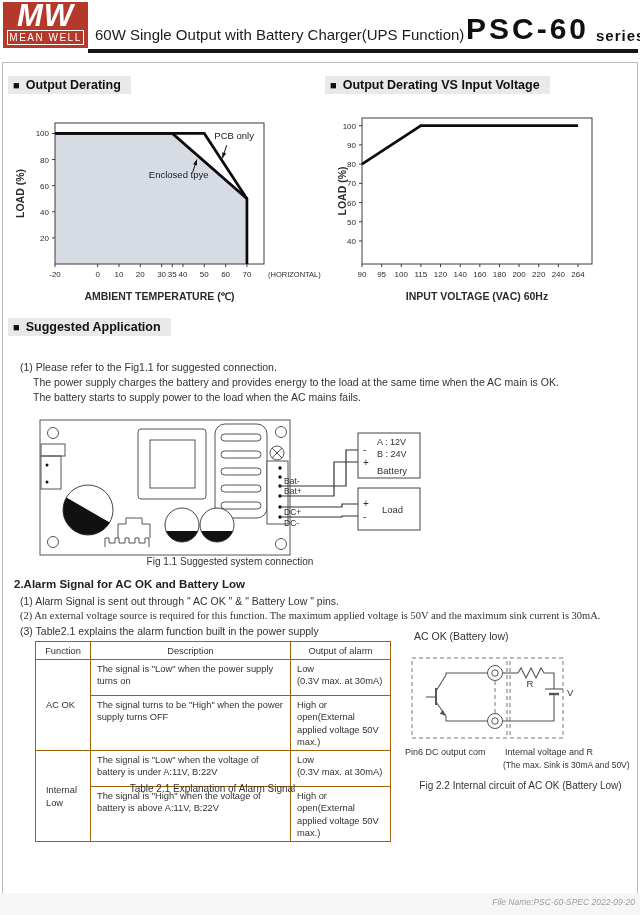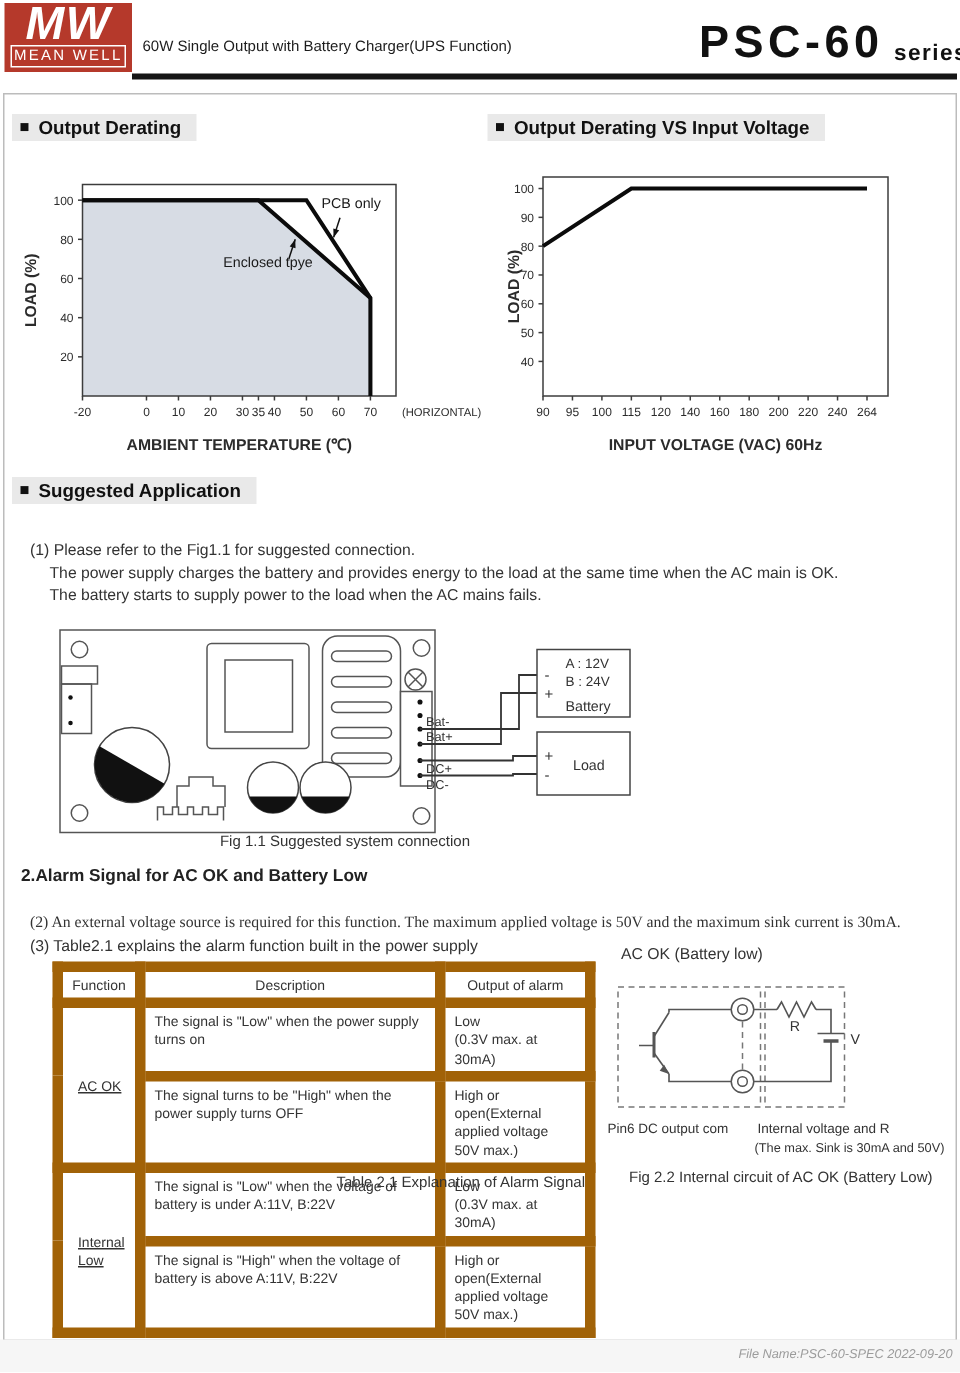--- a/index.html
+++ b/index.html
@@ -6,42 +6,42 @@
   .page{position:relative;width:640px;height:915px;background:#fff;overflow:hidden;
         font-family:"Liberation Sans",sans-serif;color:#222;}
   .abs{position:absolute;}
   
   .logo{left:3px;top:2px;width:85px;height:46px;background:#b5392b;}
   .logo-mw{position:absolute;left:0;right:0;top:-4px;text-align:center;color:#fff;
            font-size:31px;font-weight:bold;font-style:italic;letter-spacing:1px;}
   .logo-name{position:absolute;left:4px;right:4px;bottom:3px;border:1px solid #fff;
              color:#fff;font-size:10px;font-weight:normal;letter-spacing:1.5px;text-align:center;
              padding:1px 0;}
-  .doc-title{left:95px;top:26px;font-size:10px;color:#1c1c1c;}
+  .doc-title{left:95px;top:26px;font-size:15px;color:#1c1c1c;}
   .product{left:466px;top:12px;font-size:30px;font-weight:bold;letter-spacing:3px;color:#111;}
   .series{left:596px;top:27px;font-size:15px;font-weight:bold;letter-spacing:1px;color:#111;}
   .rule{left:88px;top:49px;width:550px;height:4px;background:#151515;}
   .content-border{left:2px;top:62px;width:634px;height:830px;border:1px solid #bcbcbc;
                   pointer-events:none;}
   .footer-strip{left:0;top:893px;width:640px;height:22px;background:#f6f6f6;}
   
   .secbar{display:inline-flex;align-items:center;gap:6px;background:#e9e9e9;
           padding:2px 10px 2px 5px;font-size:12.5px;font-weight:bold;color:#111;height:14px;}
   .secbar .sq{font-size:11px;line-height:11px;}
   
   .h-num{font-size:11.5px;font-weight:bold;color:#222;}
   .t-line{font-size:10.5px;color:#333;}
   .caption{font-size:10px;color:#333;text-align:center;}
   
   table.alarm{border-collapse:collapse;width:355px;font-size:9.3px;color:#333;
               table-layout:fixed;}
-  table.alarm th,table.alarm td{border:7px solid #a16207;padding:2px 6px;}
+  table.alarm th,table.alarm td{border:1px solid #a16207;padding:2px 6px;}
   table.alarm th{font-weight:normal;text-align:center;height:13px;}
   table.alarm td{height:30px;vertical-align:top;padding-top:3px;line-height:1.32;}
-  table.alarm td.fn{vertical-align:middle;padding-left:10px;text-decoration:underline;}
+  table.alarm td.fn{vertical-align:middle;padding-left:10px;}
   table.alarm td.out{white-space:pre-line;}
   svg text{font-family:"Liberation Sans",sans-serif;}
   .fig-label{font-size:9px;color:#333;text-align:left;}
 </style>
 </head>
 <body>
 
 <div class="page">
 
   <div class="abs logo">
@@ -220,20 +220,21 @@
       <text x="347" y="41" font-size="9">B : 24V</text>
       <text x="347" y="58" font-size="9.5">Battery</text>
       <text x="333" y="91" font-size="10">+</text>
       <text x="333" y="104" font-size="10">-</text>
       <text x="352" y="97" font-size="9.5">Load</text>
     </g>
   </svg>
   <div class="abs caption" style="left:115px;top:556px;width:230px;">Fig 1.1 Suggested system connection</div>
 
   <div class="abs h-num" style="left:14px;top:578px;">2.Alarm Signal for AC OK and Battery Low</div>
+  <div class="abs t-line" style="left:20px;top:595px;">(1) Alarm Signal is sent out through " AC OK " &amp; " Battery Low " pins.</div>
   <div class="abs t-line" style="left:20px;top:610px;font-family:Liberation Serif, serif;">(2) An external voltage source is required for this function. The maximum applied voltage is 50V and the maximum sink current is 30mA.</div>
   <div class="abs t-line" style="left:20px;top:625px;">(3) Table2.1 explains the alarm function built in the power supply</div>
 
   <table class="alarm abs" style="left:35px;top:641px;">
     <colgroup>
         <col style="width:55px">
         <col style="width:200px">
         <col style="width:100px">
       </colgroup>
     <tbody>
@@ -257,21 +258,21 @@
       <td>The signal is "Low" when the voltage of battery is under A:11V, B:22V</td>
       <td class="out">Low
 (0.3V max. at 30mA)</td>
     </tr>
     <tr>
       <td>The signal is "High" when the voltage of battery is above A:11V, B:22V</td>
       <td class="out">High or open(External applied voltage 50V max.)</td>
     </tr>
   </tbody>
     </table>
-  <div class="abs caption" style="left:35px;top:783px;width:355px;text-align:right;">Table 2.1 Explanation of Alarm Signal</div>
+  <div class="abs caption" style="left:35px;top:783px;width:355px;">Table 2.1 Explanation of Alarm Signal</div>
 
   <div class="abs t-line" style="left:414px;top:630px;">AC OK (Battery low)</div>
   <svg class="abs" style="left:408px;top:645px;" width="228" height="100">
     <g stroke="#777" fill="none" stroke-dasharray="4,3">
       <rect x="4" y="13" width="95" height="80"></rect>
       <rect x="102" y="13" width="53" height="80"></rect>
       <line x1="87" y1="36" x2="87" y2="68"></line>
     </g>
     <g stroke="#555" fill="none" stroke-width="1.1">
       <line x1="28" y1="43" x2="28" y2="60" stroke-width="2"></line>

